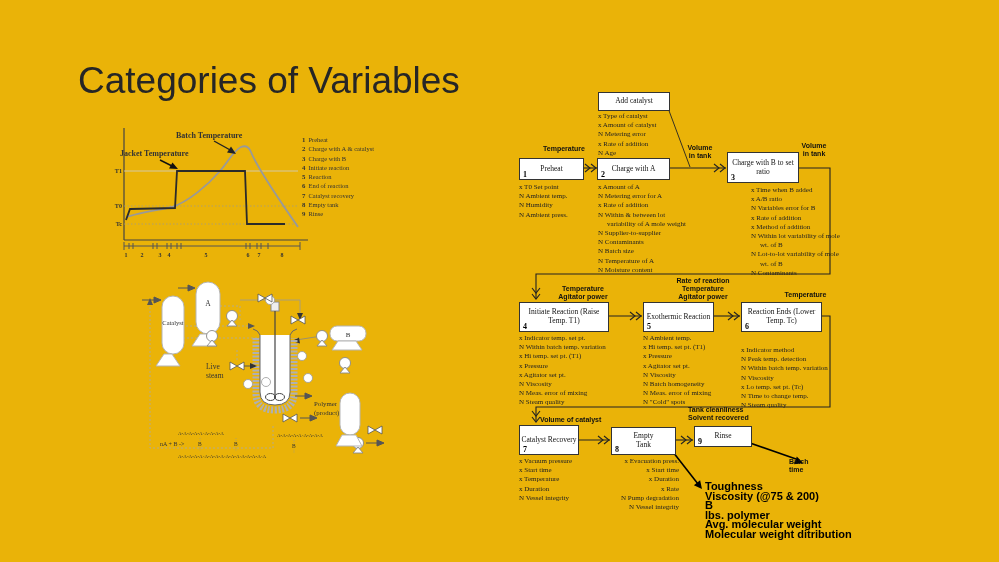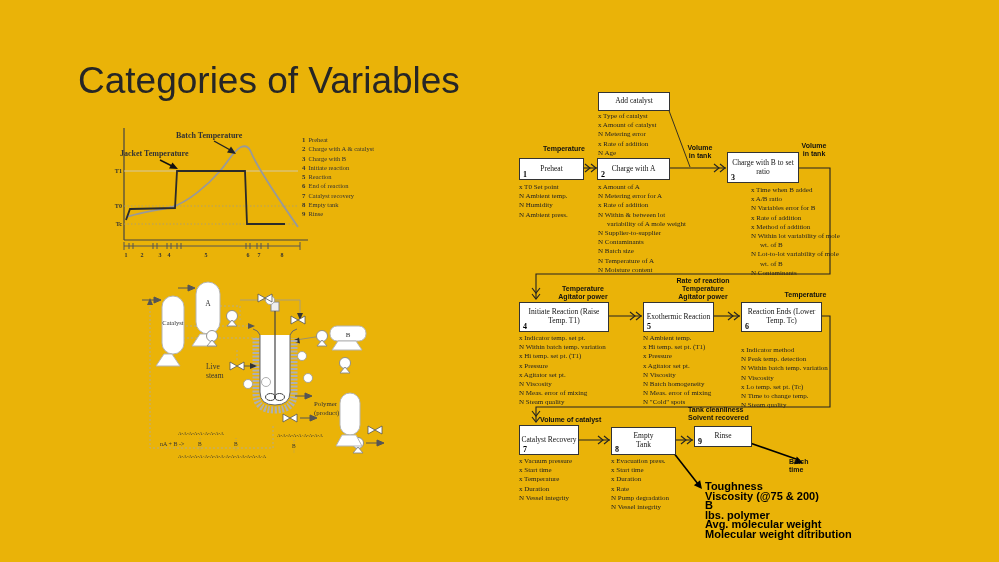--- a/index.html
+++ b/index.html
@@ -34,21 +34,21 @@
   .vlist{position:absolute;z-index:2;}
   .vlist .li{font-size:7px;line-height:9.2px;color:#222;padding-left:9px;text-indent:-9px;}
   .l0{left:598px;top:112px;width:95px;}
   .l1{left:519px;top:183px;width:85px;}
   .l2{left:598px;top:183px;width:97px;}
   .l3{left:727px;top:186px;width:96px;margin-left:24px;}
   .l4{left:519px;top:334px;width:122px;}
   .l5{left:643px;top:334px;width:103px;}
   .l6{left:741px;top:334px;width:88px;margin-top:12px;}
   .l7{left:519px;top:457px;width:85px;}
-  .l8{left:611px;top:457px;width:68px;}
+  .l8{left:611px;top:457px;width:68px;text-align:right;}
   .l9{left:694px;top:448px;width:108px;}
   
   .flabel{position:absolute;font-family:"Liberation Sans",sans-serif;font-weight:bold;
           font-size:7px;color:#111;z-index:2;}
   .flabel .li{line-height:8.2px;}
   .cen{text-align:center;}
   .outlist{position:absolute;left:705px;top:482px;z-index:2;font-family:"Liberation Sans",sans-serif;}
   .outlist .li{font-weight:bold;font-size:11px;line-height:9.6px;color:#000;}
   
   text{font-family:"Liberation Serif",serif;fill:#333;}

